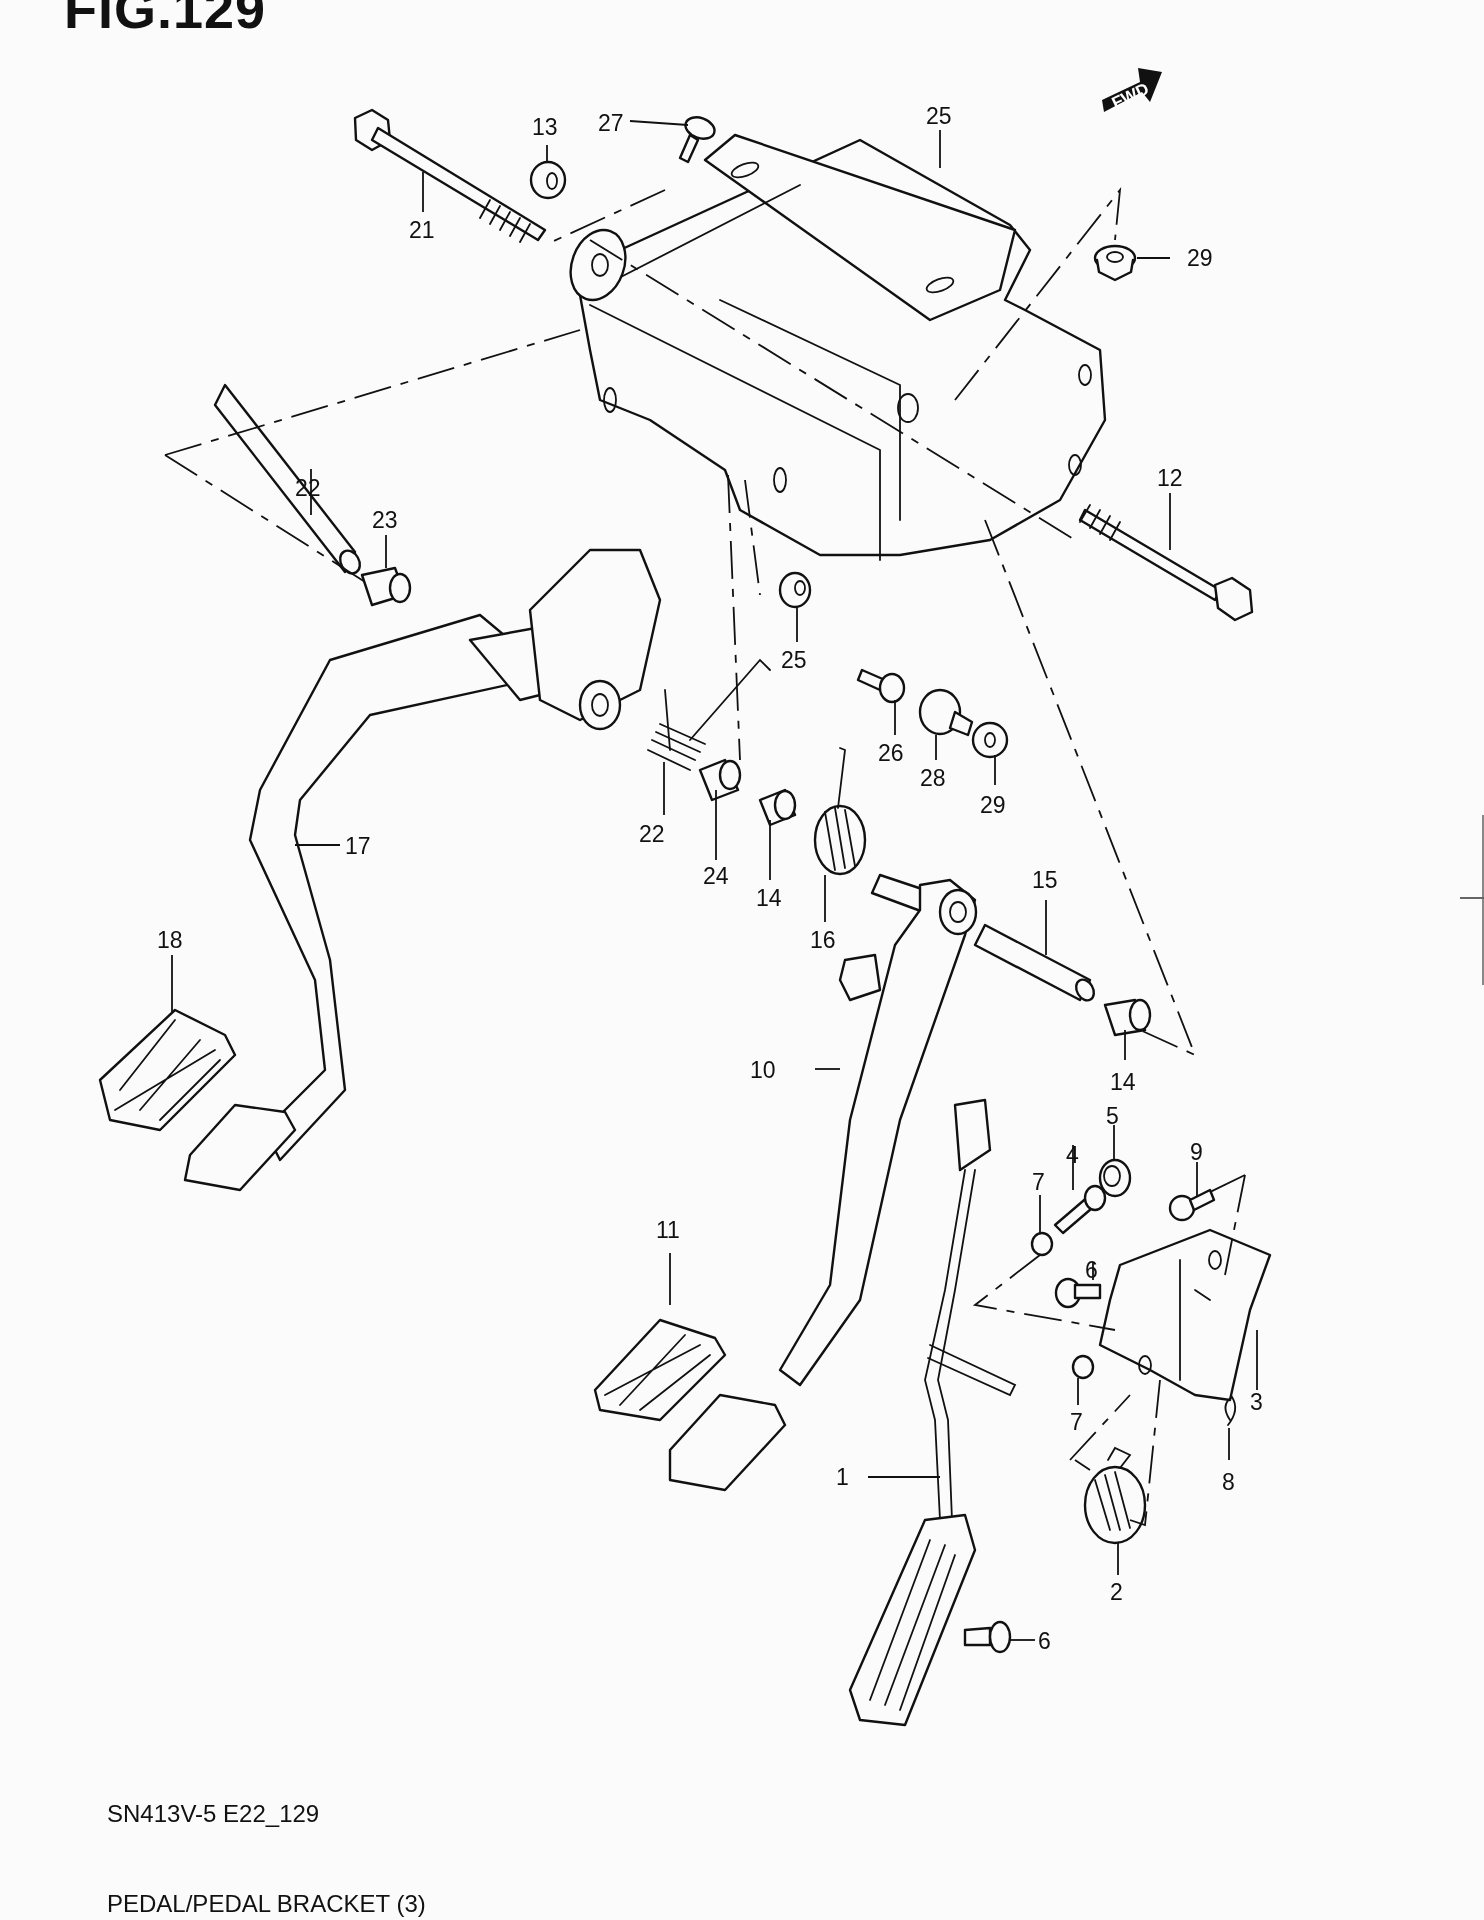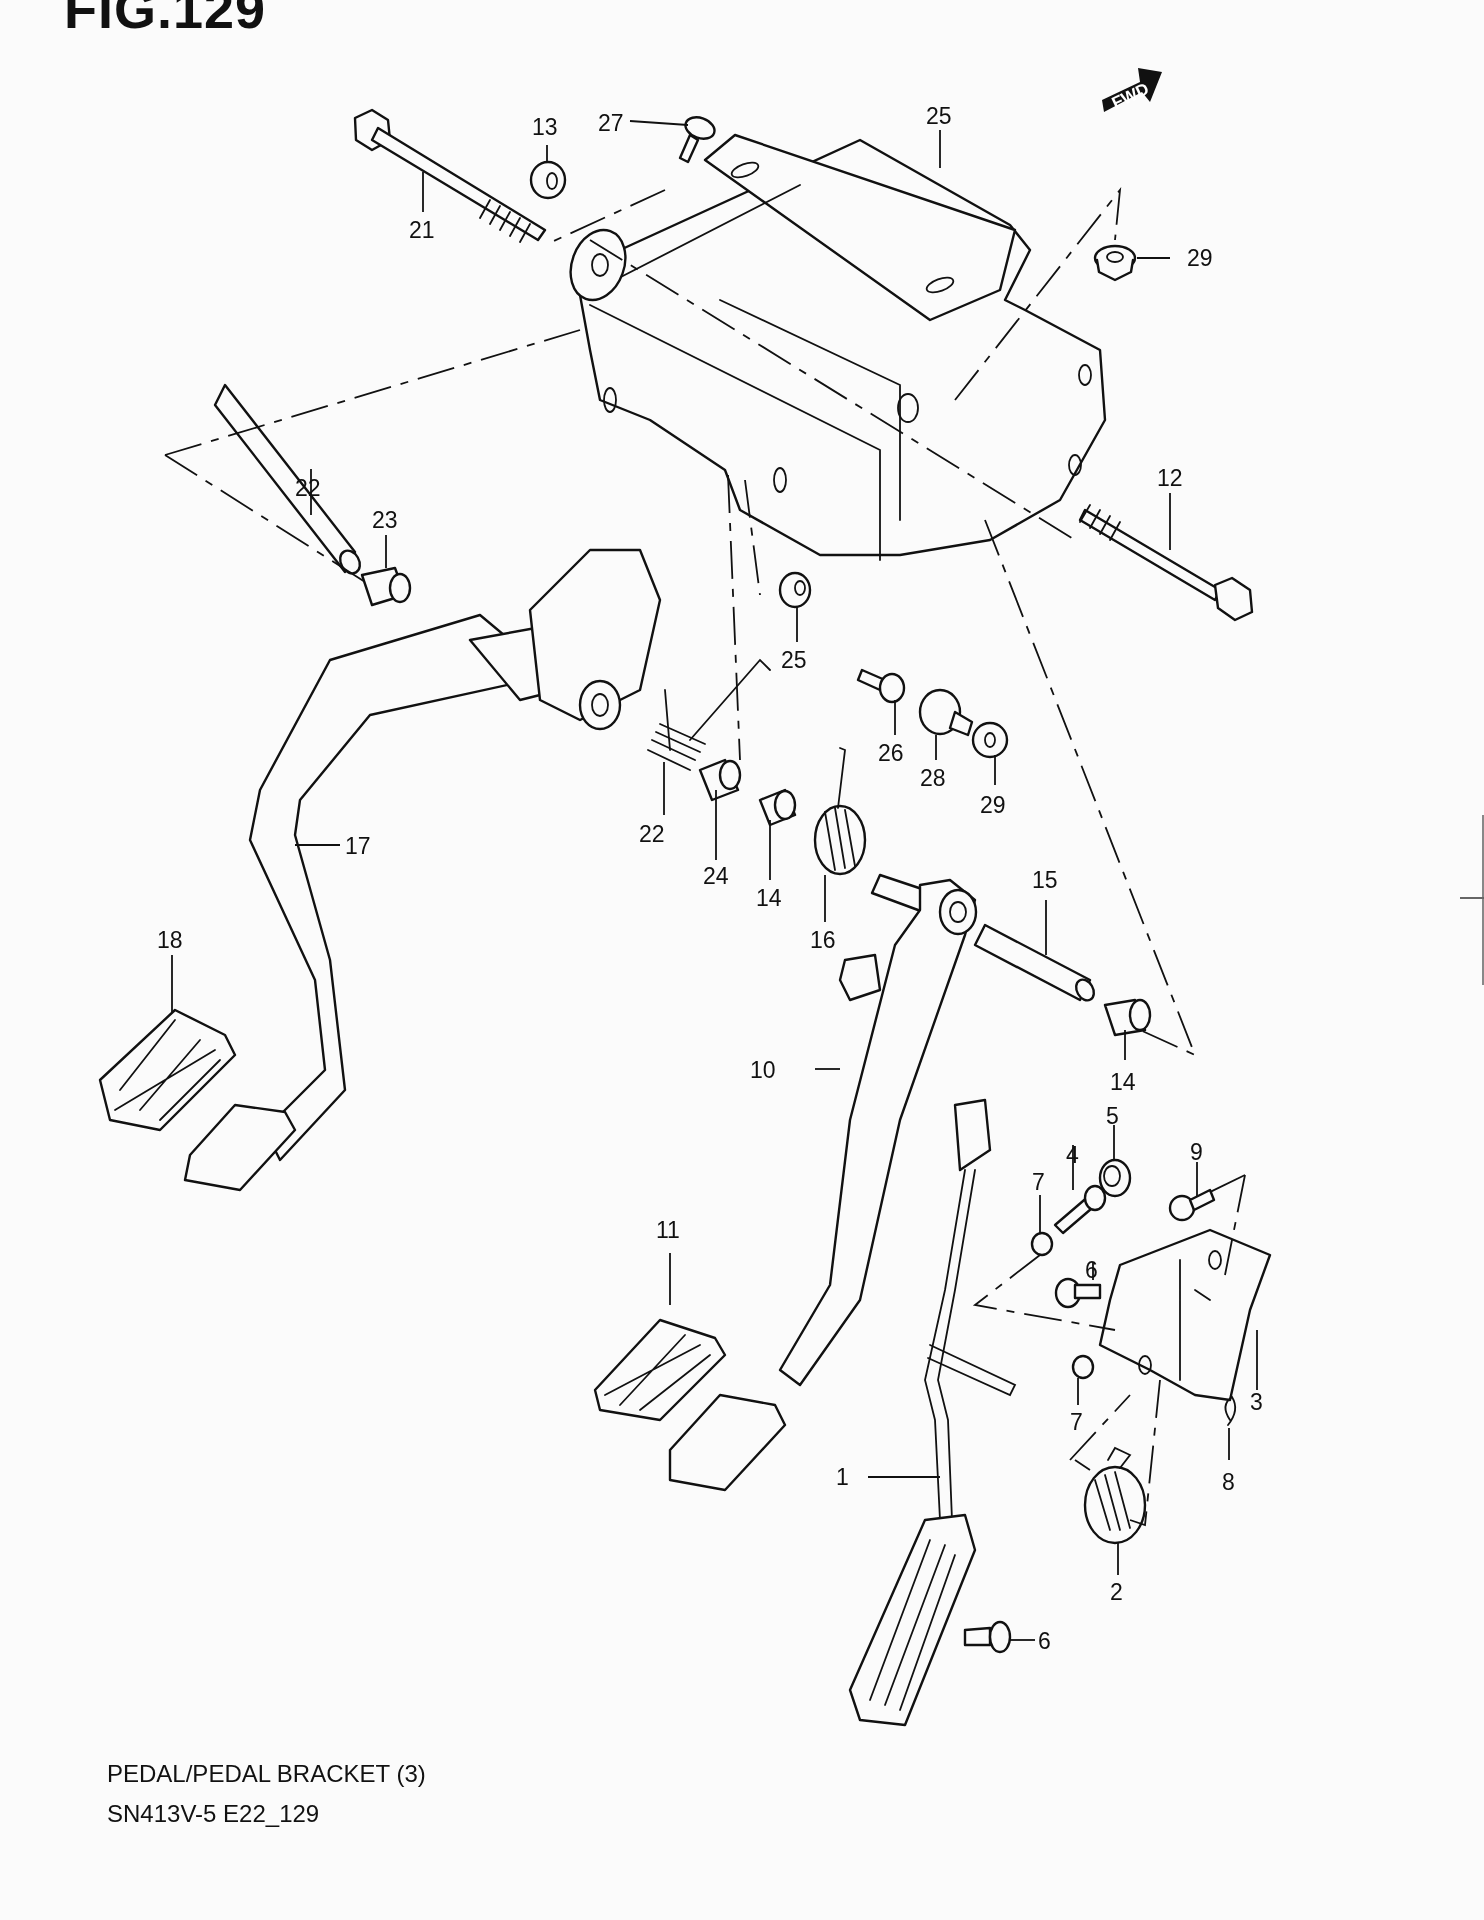--- a/index.html
+++ b/index.html
@@ -6,21 +6,21 @@
   body { width:1484px; height:1920px; position:relative; overflow:hidden; font-family:"Liberation Sans", sans-serif; color:#111; }
   #diagram { position:absolute; left:0; top:0; width:1484px; height:1920px; }
   .part { fill:#fbfbfb; stroke:#111; stroke-width:2.4; stroke-linejoin:round; stroke-linecap:round; }
   .thin { fill:none; stroke:#111; stroke-width:1.8; stroke-linecap:round; }
   .dash { fill:none; stroke:#111; stroke-width:1.8; stroke-dasharray:38 10 8 10; }
   .leader { stroke:#111; stroke-width:1.8; }
   .callout { font-family:"Liberation Sans", sans-serif; font-size:23px; fill:#111; }
   .fig-title { position:absolute; left:64px; top:-22px; font-size:54px; font-weight:bold; letter-spacing:1px; }
   .caption { position:absolute; left:70px; font-size:24px;margin-left:37px; }
   .cap1 { top:1800px; }
-  .cap2 { top:1760px;text-align:right; }
+  .cap2 { top:1890px;text-align:right; }
   .edge-mark { position:absolute; right:0; top:815px; width:2px; height:170px; background:#888; }
   .edge-tick { position:absolute; right:0; top:897px; width:24px; height:2px; background:#666; }
 </style>
 </head>
 <body>
 
 <div class="fig-title">FIG.129</div>
 
 <svg id="diagram" viewBox="0 0 1484 1920" xmlns="http://www.w3.org/2000/svg">
 

